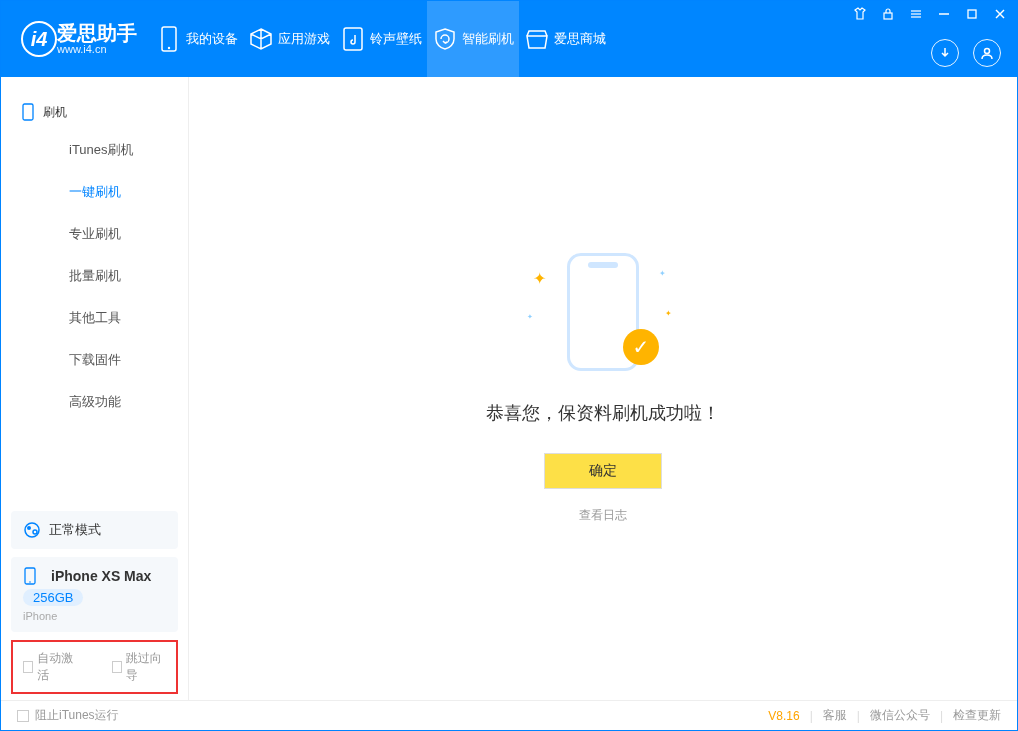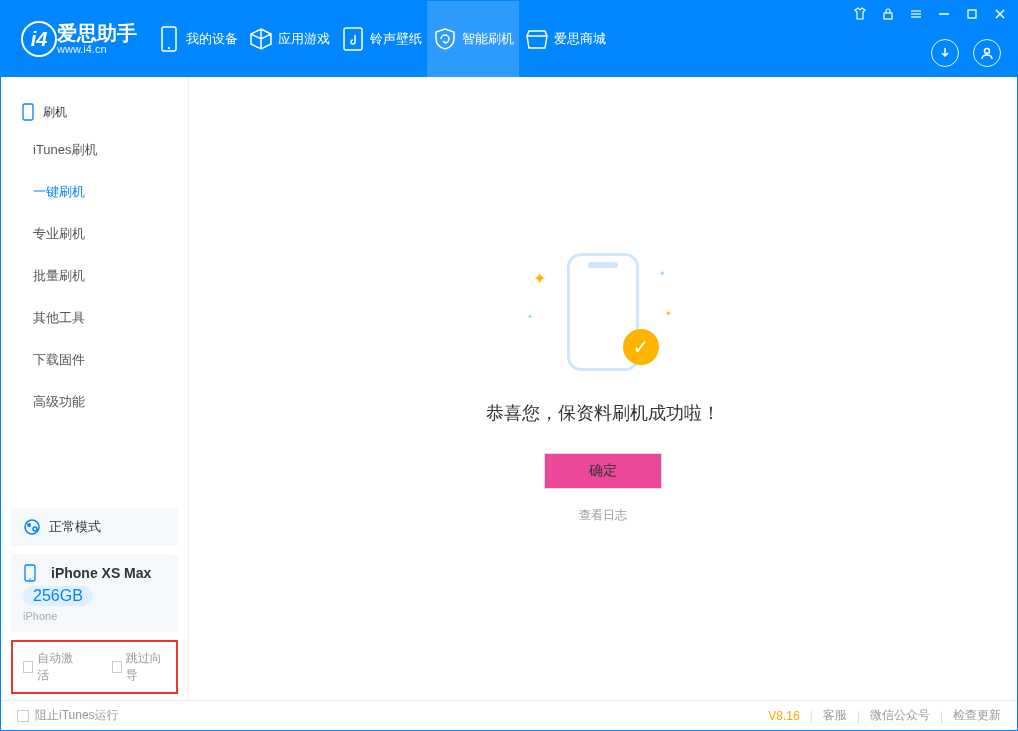--- a/index.html
+++ b/index.html
@@ -21,48 +21,48 @@
 .window-controls { position: absolute; top: 6px; right: 10px; display: flex; gap: 14px; align-items: center; }
 .wc { width: 14px; height: 14px; cursor: pointer; display: flex; align-items: center; justify-content: center; }
 
 .header-right { position: absolute; right: 16px; bottom: 10px; display: flex; gap: 14px; }
 .circle-btn { width: 28px; height: 28px; border: 1.5px solid rgba(255,255,255,0.9); border-radius: 50%; display: flex; align-items: center; justify-content: center; cursor: pointer; }
 
 
 .body { display: flex; height: calc(100% - 76px - 30px); }
 .sidebar { width: 188px; border-right: 1px solid #eee; padding-top: 18px; display: flex; flex-direction: column; }
 .side-section-title { display: flex; align-items: center; gap: 8px; padding: 8px 20px; font-size: 12px; color: #333; }
-.side-item { padding: 12px 20px 12px 32px; font-size: 13px; color: #555; cursor: pointer; }
+.side-item { padding: 12px 20px 12px 48px; font-size: 13px; color: #555; cursor: pointer; margin-left: 20px; }
 .side-item.active { color: #0084ff; }
 
 .side-bottom { margin-top: auto; padding: 0 10px 6px 10px; }
 .mode-box, .device-box { background: #f5f8fb; border-radius: 4px; padding: 10px 12px; margin-bottom: 8px; }
 .mode-box { display: flex; align-items: center; gap: 8px; font-size: 13px; color: #333; }
 .device-box .dname { font-size: 14px; font-weight: bold; color: #333; display: flex; align-items: center; gap: 14px; }
-.badge { display: inline-block; background: #e0efff; color: #0084ff; border-radius: 10px; padding: 1px 10px; font-size: 16px; margin-top: 4px; }
+.badge { display: inline-block; background: #e0efff; color: #0084ff; border-radius: 10px; padding: 1px 10px; font-size: 13px; margin-top: 4px; }
 .device-sub { font-size: 11px; color: #aaa; margin-top: 4px; }
 
 .checkbox-row { border: 2px solid #e33; padding: 8px 10px; display: flex; gap: 34px; font-size: 12px; color: #999; margin: 4px 0 0 0; }
 .cb { display: flex; align-items: center; gap: 4px; cursor: pointer; }
 .cb-box { width: 12px; height: 12px; border: 1px solid #ccc; }
 
 
 .main { flex: 1; display: flex; flex-direction: column; align-items: center; justify-content: center; position: relative; }
 .phone-illust { position: relative; width: 140px; height: 120px; margin-bottom: 28px; }
 .phone { width: 72px; height: 118px; border: 3px solid #cfe6ff; border-radius: 14px; margin: 0 auto; background: #fff; position: relative; }
 .phone::before { content: ""; position: absolute; top: 6px; left: 50%; transform: translateX(-50%); width: 30px; height: 6px; background: #cfe6ff; border-radius: 3px; }
 .check-badge { position: absolute; right: 14px; bottom: 8px; width: 36px; height: 36px; background: #ffb400; border-radius: 50%; display: flex; align-items: center; justify-content: center; color: #fff; font-size: 20px; }
 .spark { position: absolute; width: 10px; height: 10px; color: #ffb400; }
 .spark.s1 { top: 16px; left: 0; }
 .spark.s2 { top: 60px; left: -6px; font-size: 7px; color: #8fd0ff; }
 .spark.s3 { top: 16px; right: 4px; color: #8fd0ff; font-size: 8px; }
 .spark.s4 { top: 56px; right: -2px; font-size: 8px; }
 
 .success-text { font-size: 18px; color: #333; margin-bottom: 28px; }
-.ok-btn { border: 1px solid #ddd; background: #ec4899; padding: 8px 44px; font-size: 14px; color: #333; cursor: pointer; margin-bottom: 18px; }
+.ok-btn { border: 1px solid #ddd; background: #fde047; padding: 8px 44px; font-size: 14px; color: #333; cursor: pointer; margin-bottom: 18px; }
 .log-link { font-size: 12px; color: #999; cursor: pointer; }
 
 
 .footer { height: 30px; border-top: 1px solid #eee; display: flex; align-items: center; padding: 0 16px; font-size: 12px; color: #999; }
 .footer-left { display: flex; align-items: center; gap: 6px; }
 .footer-right { margin-left: auto; display: flex; align-items: center; gap: 10px; }
 .footer-right span { cursor: pointer; }
 .divider { color: #ddd; }
 
 svg { display: block; }

